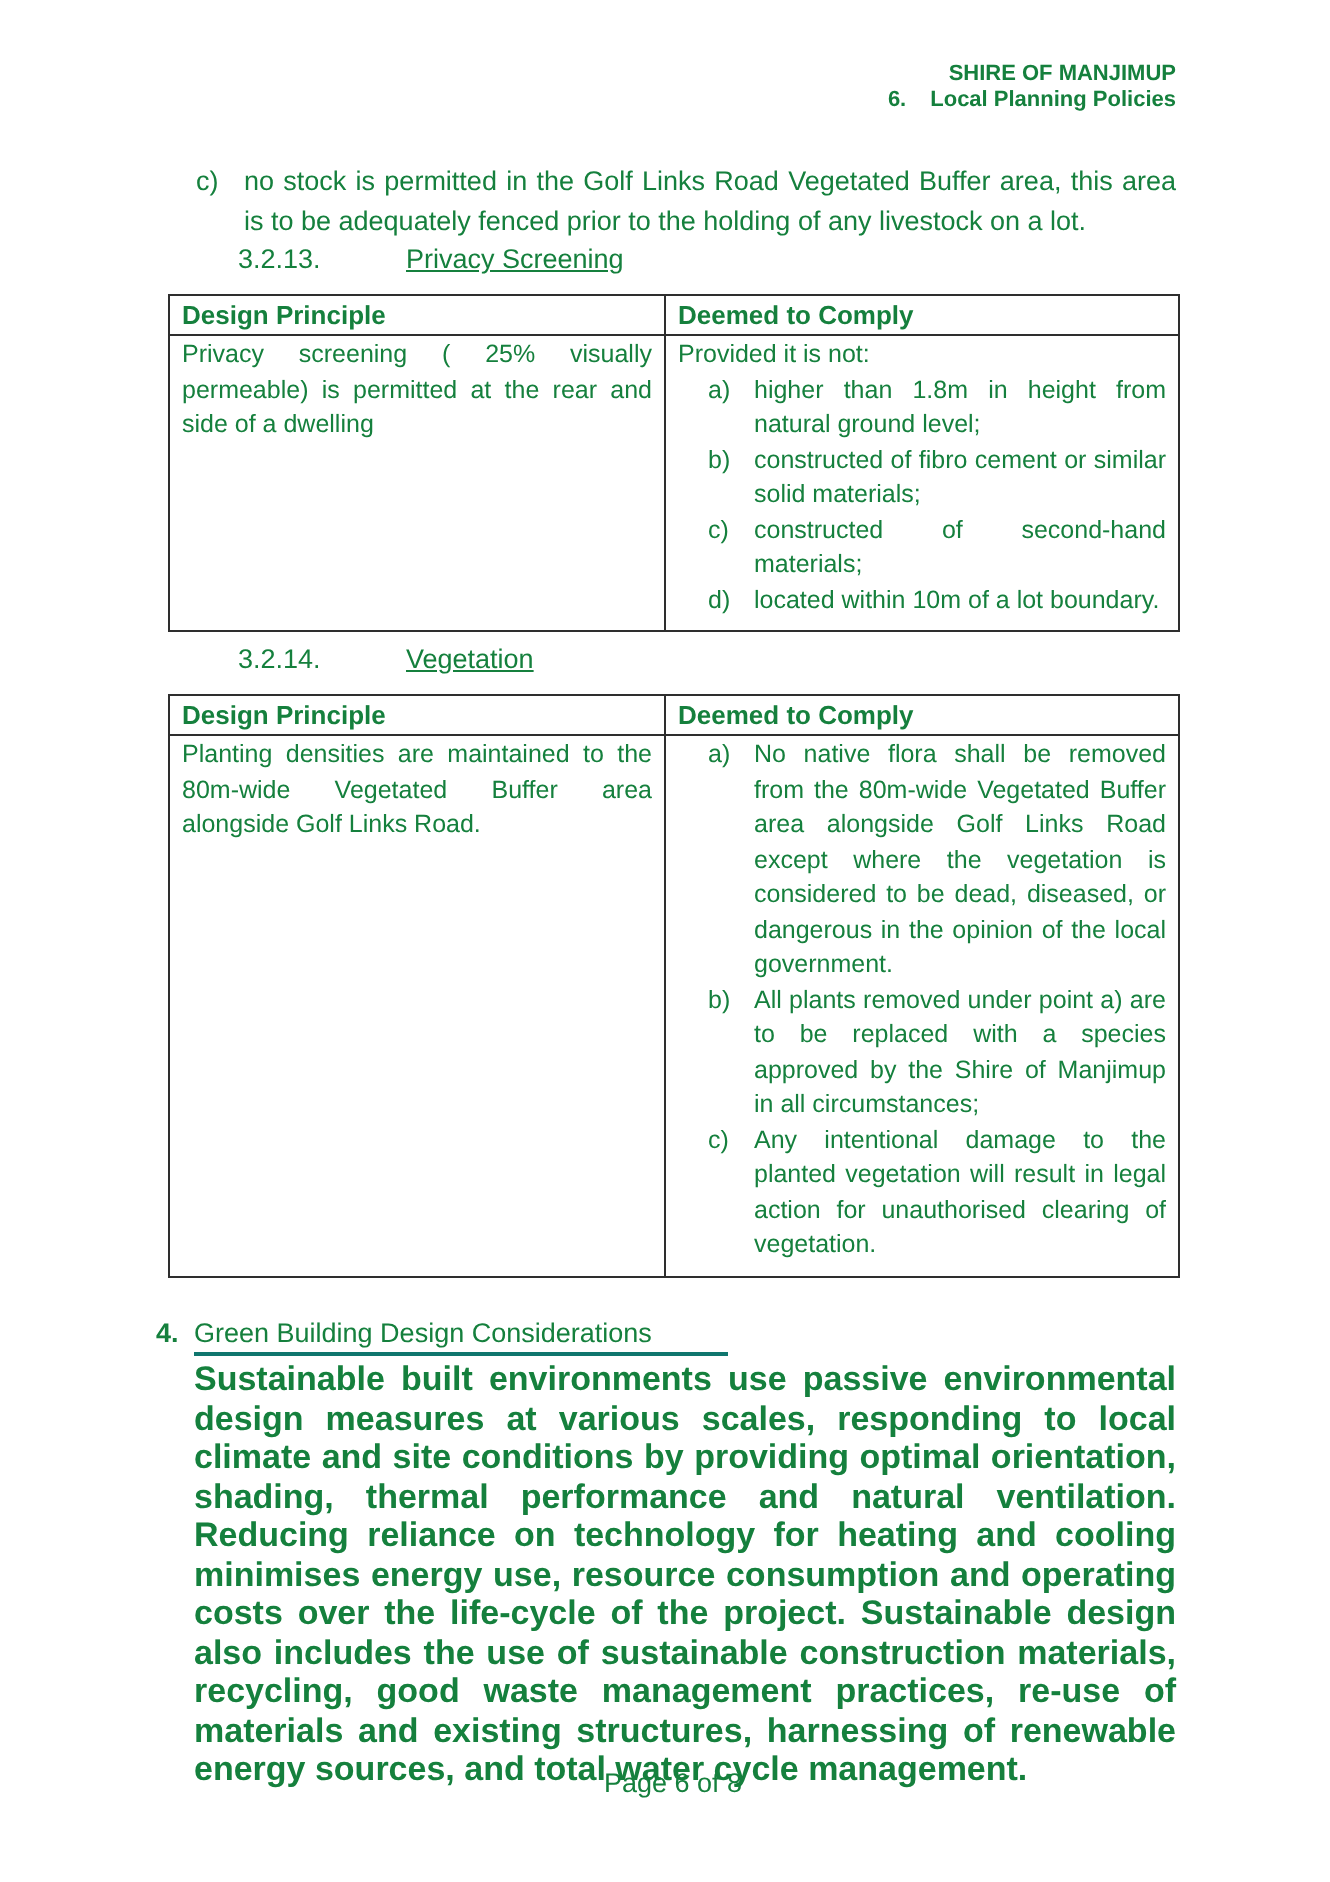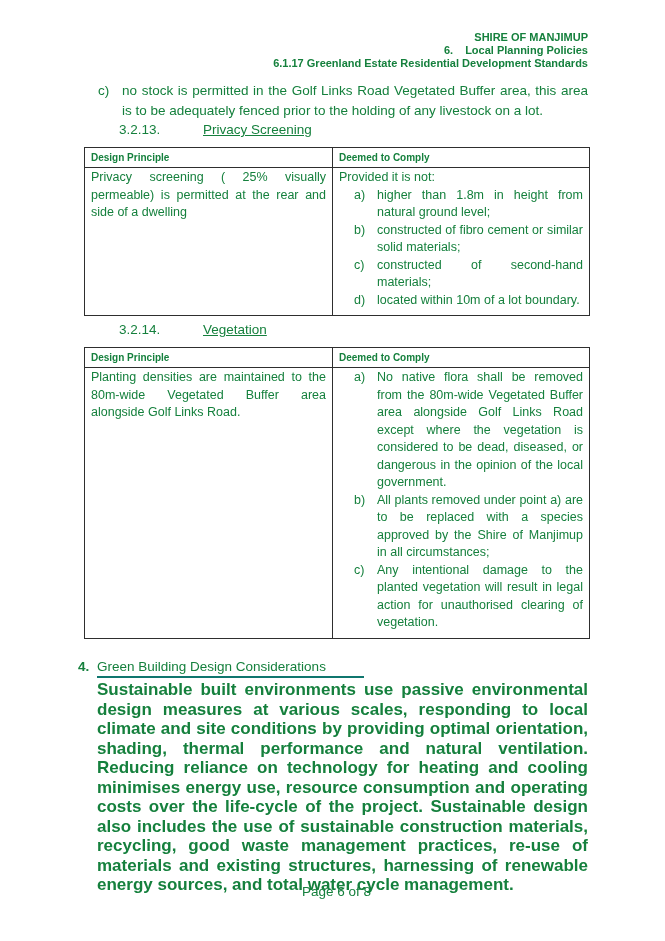--- a/index.html
+++ b/index.html
@@ -43,21 +43,21 @@
   .t2{top:347px;}
   .dc-table col.c1{width:248px;}
   .dc-table col.c2{width:257px;}
   .dc-table th,.dc-table td{
     border:1px solid #2e2e2e;
     vertical-align:top;
     padding:1px 6px 6px 6px;
   }
   .dc-table th{
     text-align:left;font-weight:bold;
-    font-size:10px;line-height:15px;
+    font-size:13px;line-height:15px;
     padding:2px 6px 2px 6px;
   }
   .jt{text-align:justify;}
   .dlist{padding-left:15px;}
   .dlist .hang-marker{width:23px;}
   
   .sec4-head{position:absolute;left:78px;top:658px;font-size:13.5px;line-height:17px;}
   .sec4-num{display:inline-block;width:19px;font-weight:bold;}
   .sec4-title{
     border-bottom:2px solid #0f766e;
@@ -77,21 +77,20 @@
 </head>
 <body>
 
 <div class="page">
 
   <header class="doc-header">
     <div>SHIRE OF MANJIMUP</div>
     <div>
       <span class="h-num">6.</span><span>Local Planning Policies</span>
     </div>
-    <div>6.1.17 Greenland Estate Residential Development Standards</div>
   </header>
 
   <div class="intro hang">
     <span class="hang-marker">c)</span>
     <div class="hang-text">no stock is permitted in the Golf Links Road Vegetated Buffer area, this area is to be adequately fenced prior to the holding of any livestock on a lot.</div>
   </div>
 
   <div class="subheading sh1">
     <span class="sub-num">3.2.13.</span><span>Privacy Screening</span>
   </div>

